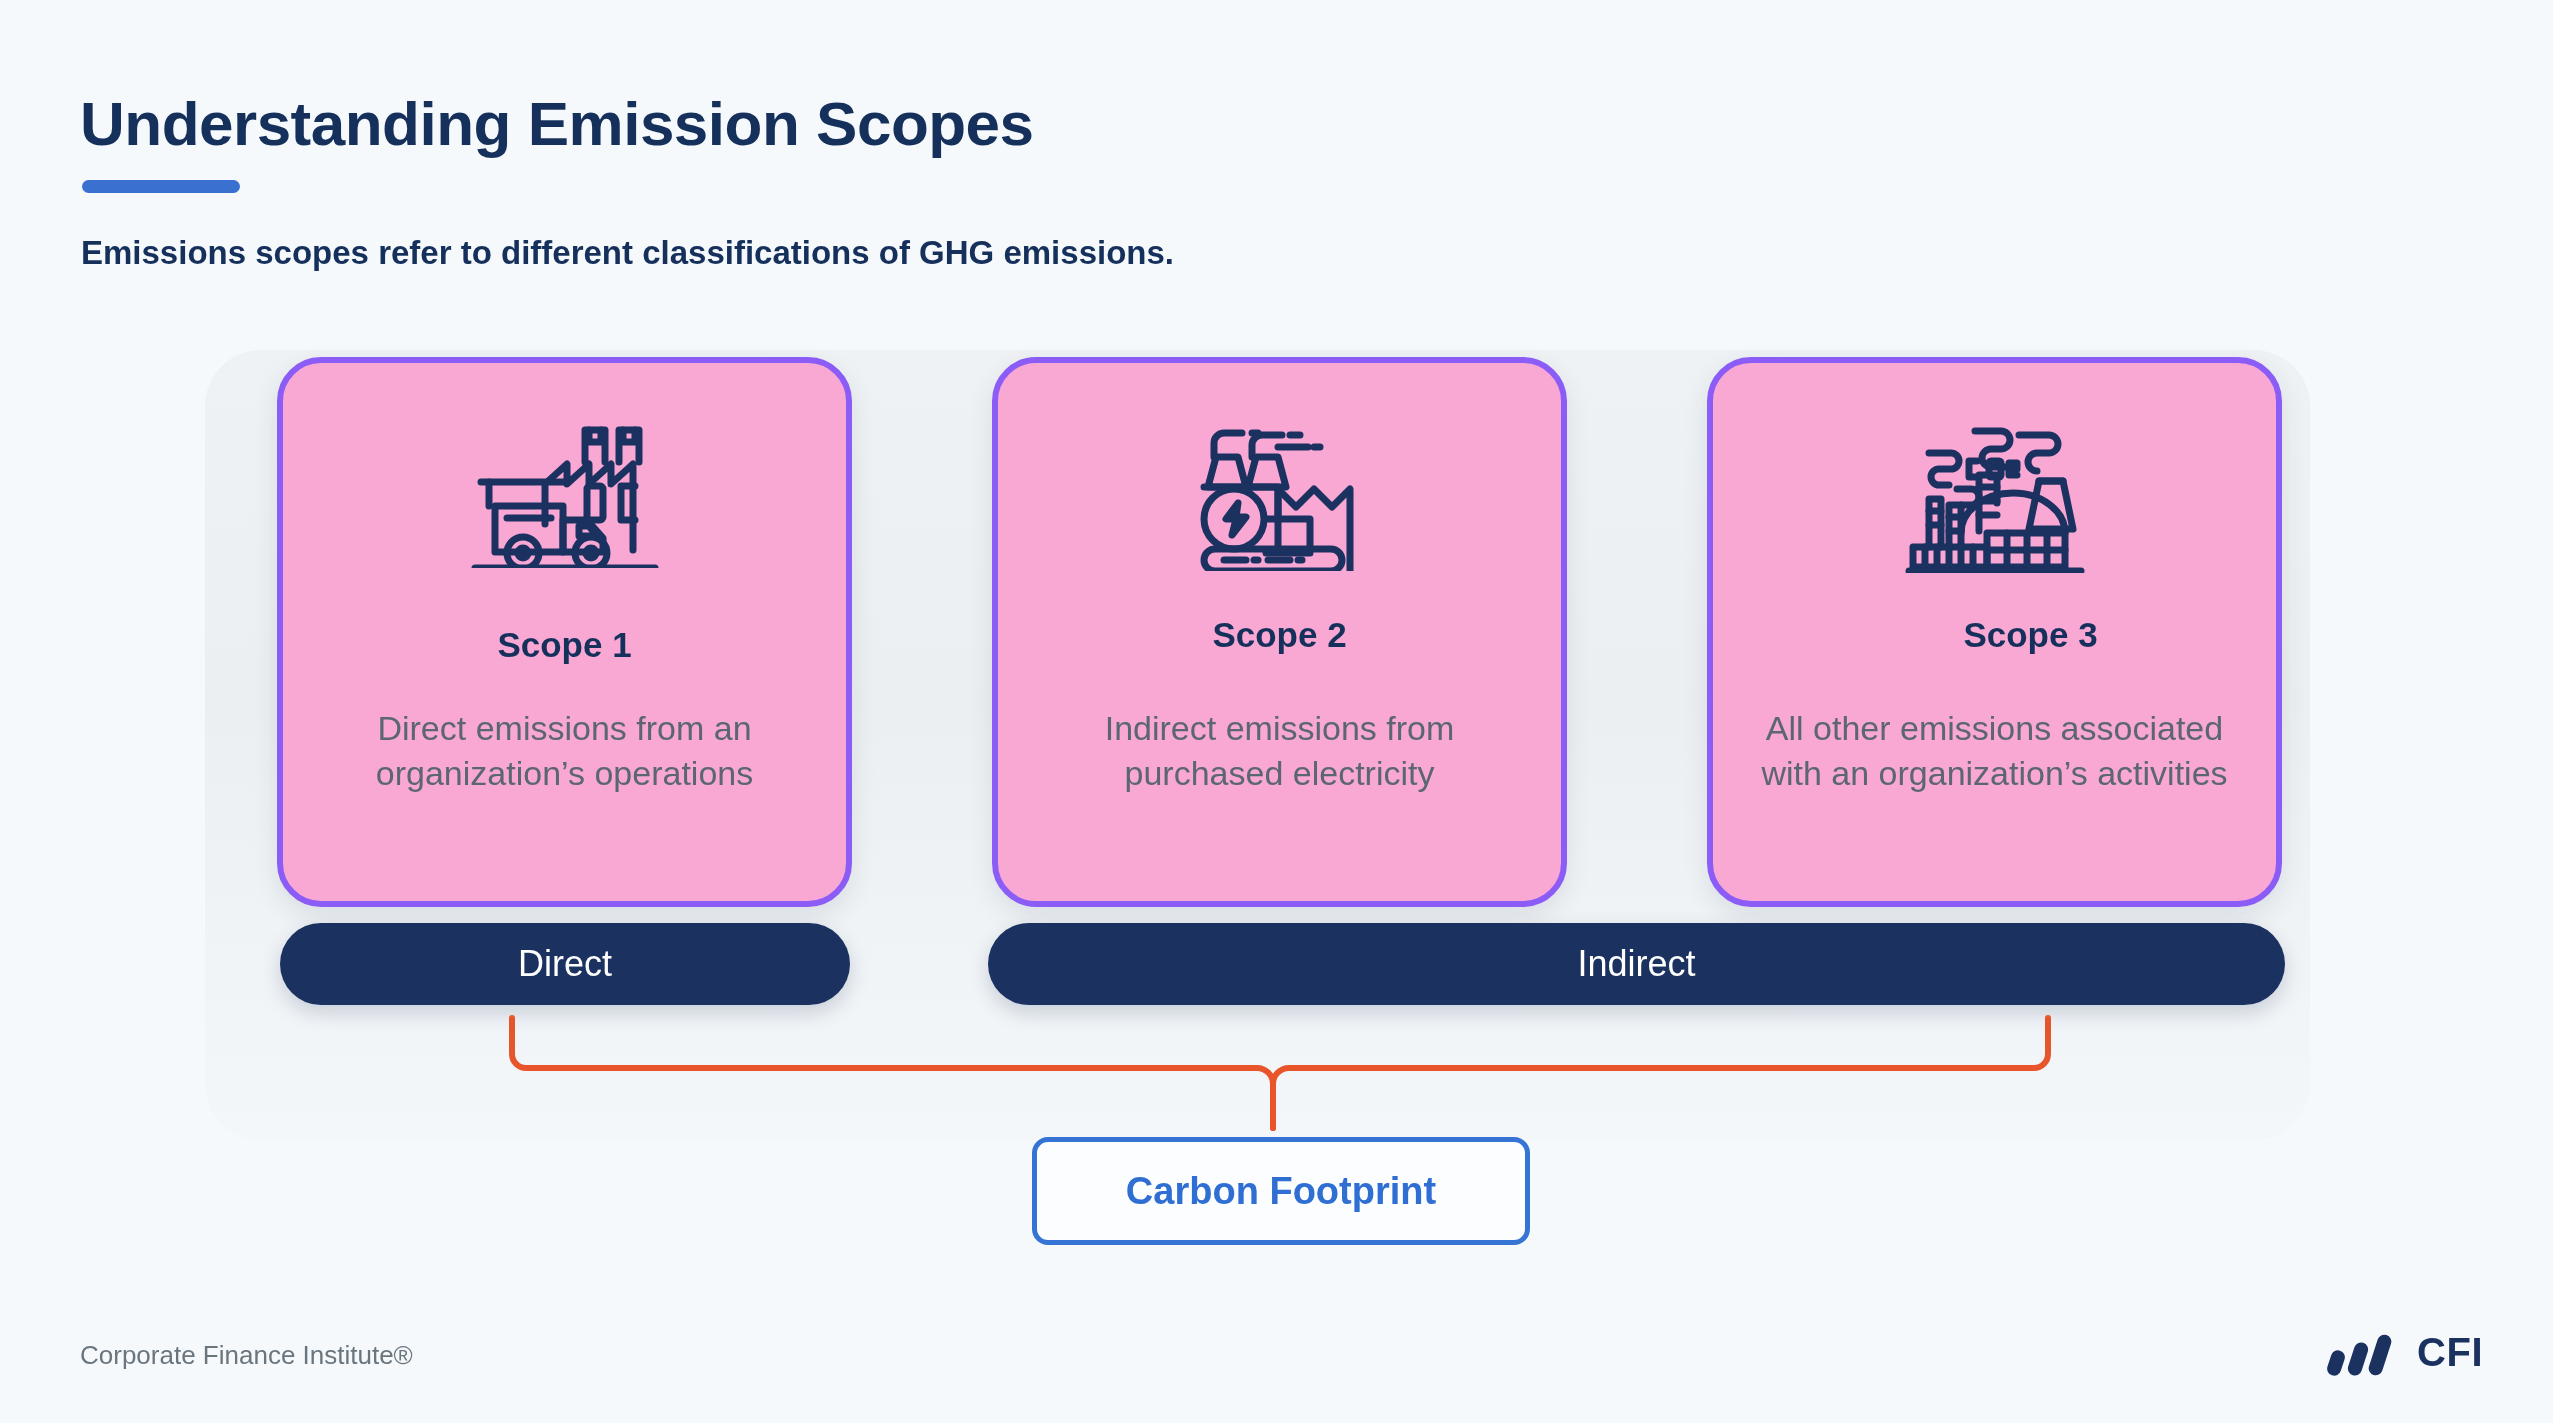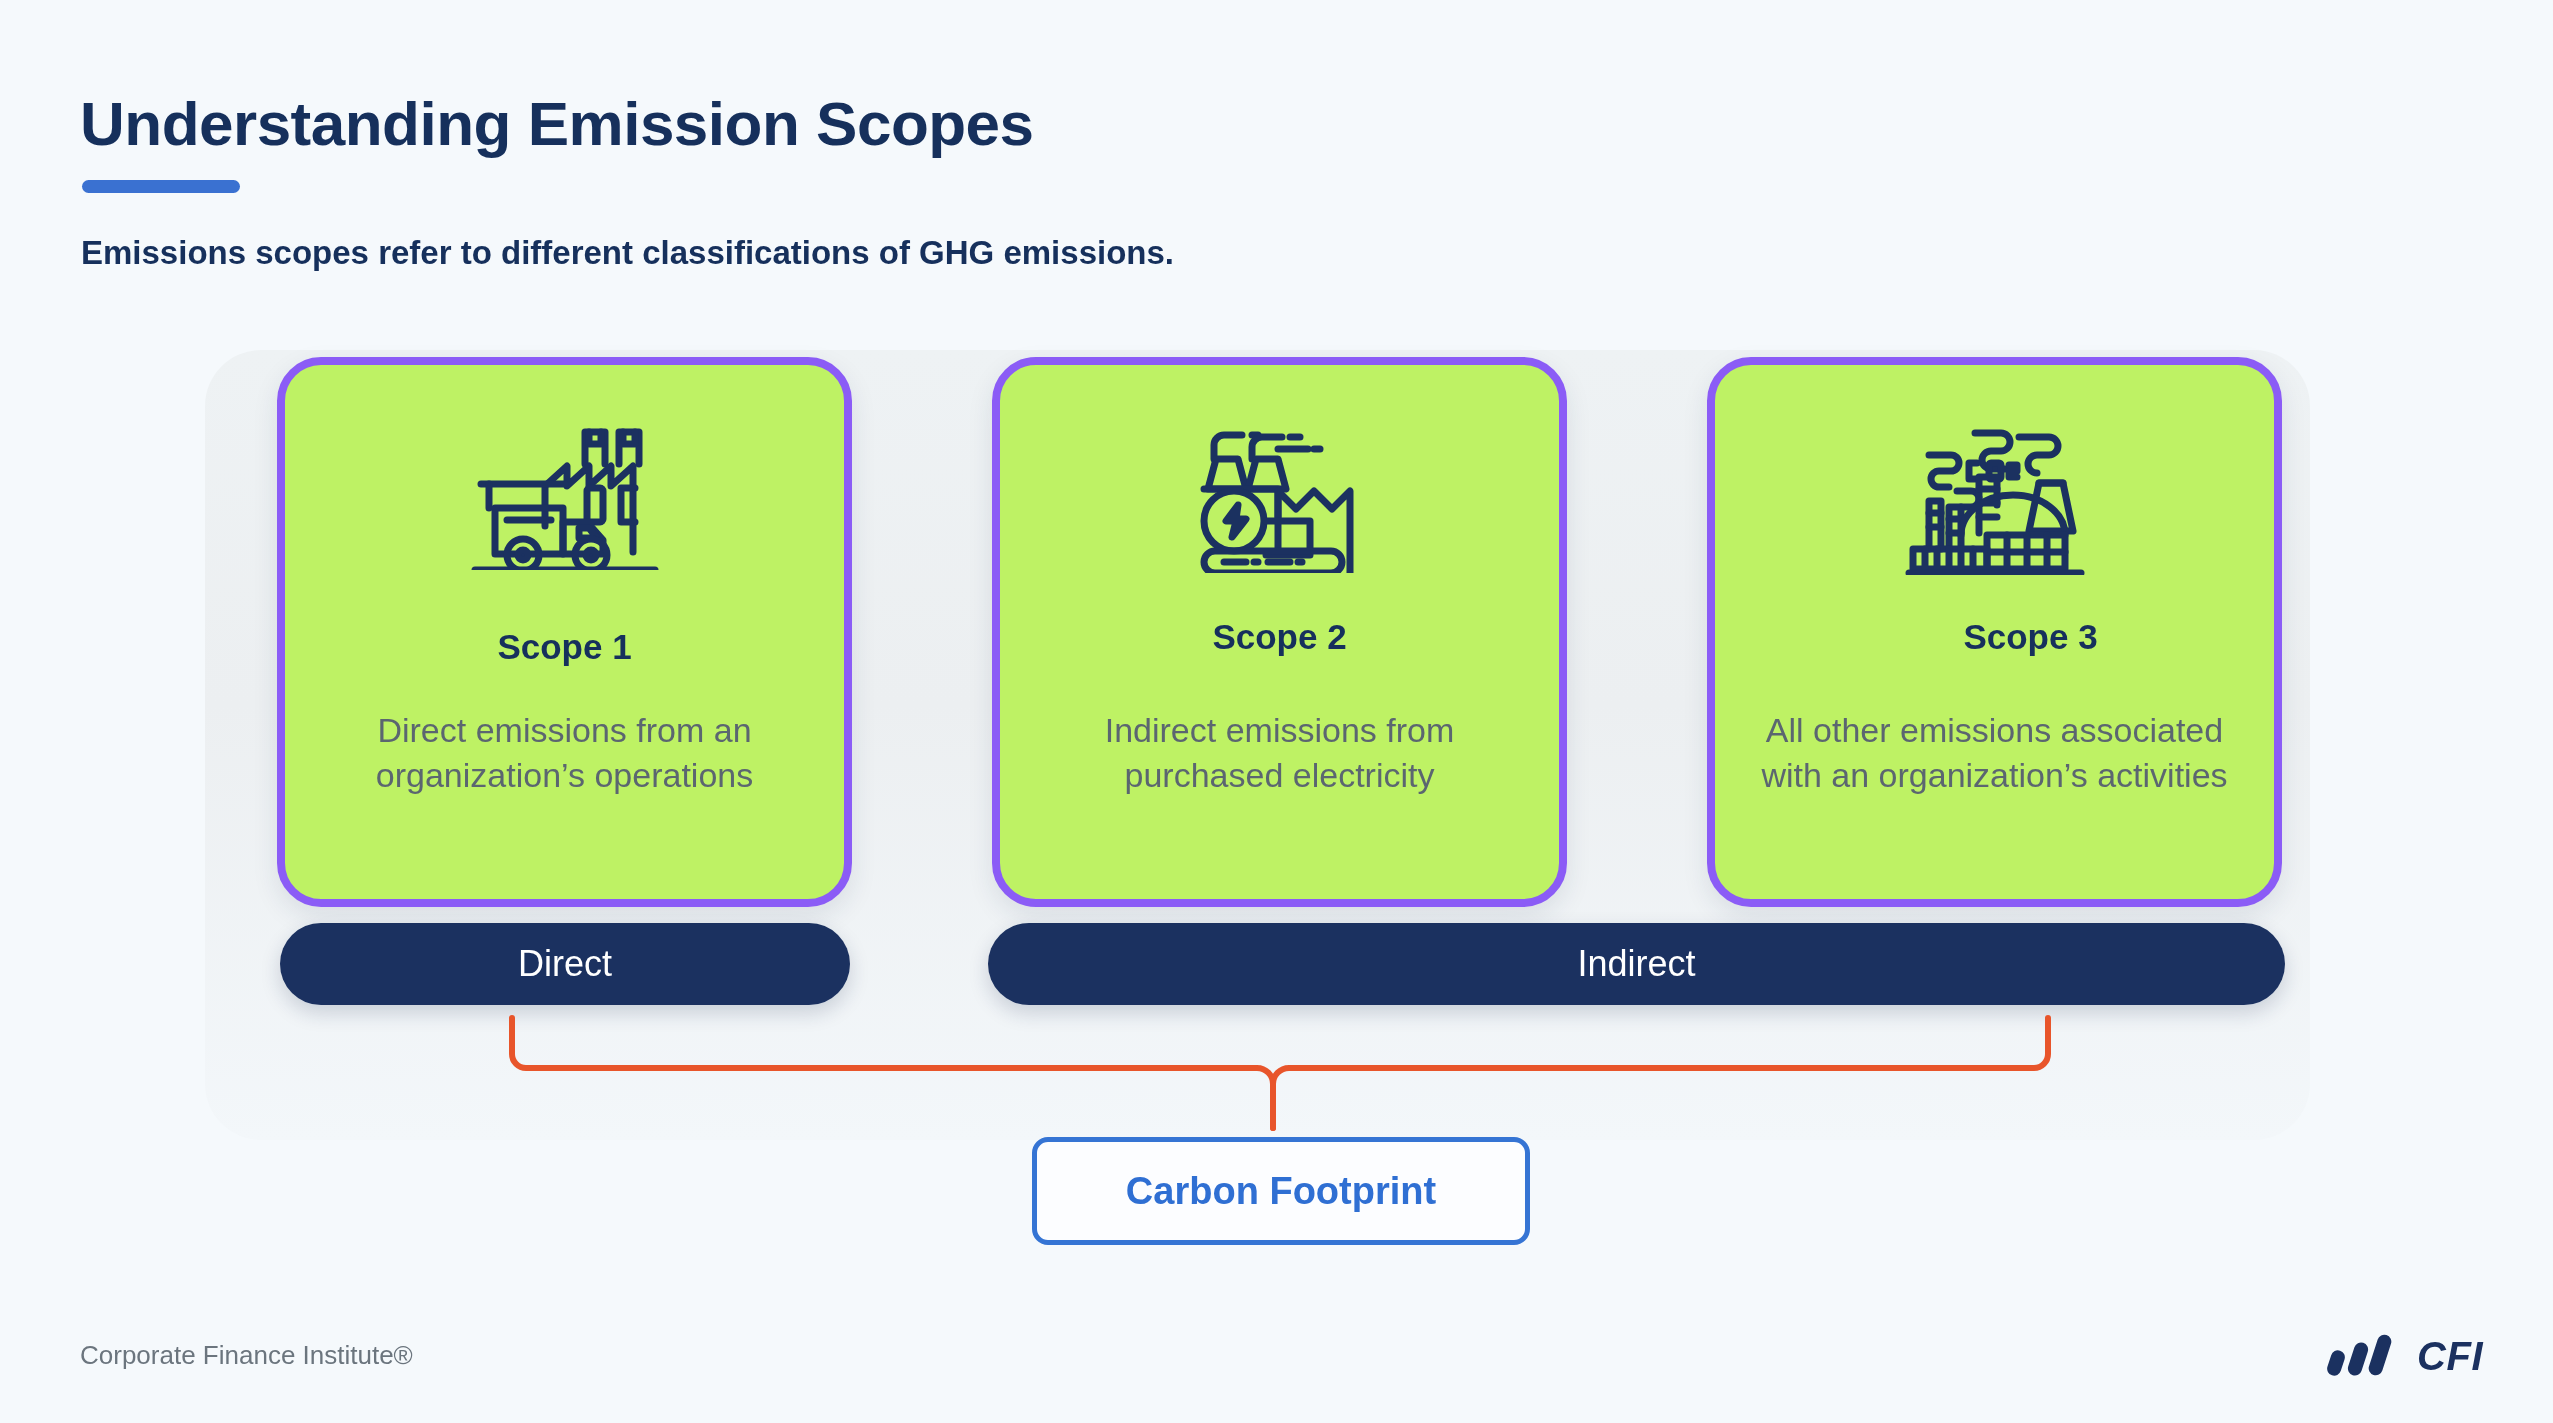--- a/index.html
+++ b/index.html
@@ -56,22 +56,22 @@
     width: 2105px;
     height: 790px;
     border-radius: 56px;
     background: linear-gradient(180deg, #eef2f4 0%, #eceff1 45%, #f3f7fa 100%);
   }
 
   
   .card {
     position: absolute;
     box-sizing: border-box;
-    background: #bef264;
-    border: 8px solid #8b5cf6;
+    background: #f9a8d4;
+    border: 6px solid #8b5cf6;
     border-radius: 44px;
     box-shadow: 0 10px 26px rgba(30, 50, 80, 0.10);
   }
   #card-1 { left: 277px;  top: 357px; width: 575px; height: 550px; }
   #card-2 { left: 992px;  top: 357px; width: 575px; height: 550px; }
   #card-3 { left: 1707px; top: 357px; width: 575px; height: 550px; }
 
   .card-icon {
     position: absolute;
     left: 0;
@@ -178,23 +178,22 @@
     left: 80px;
     top: 1340px;
     font-size: 26px;
     color: #6b757e;
   }
   #logo {
     position: absolute;
     right: 70px;
     top: 1332px;
     display: flex;
-    align-items: flex-end;
+    align-items: flex-start;
     gap: 12px;
-    font-style: italic;
   }
   #logo .logo-mark { display: block; }
   #logo .logo-text {
     font-size: 40px;
     font-weight: bold;
     color: #1b3160;
     letter-spacing: 0.5px;
     line-height: 1;
   }
 </style>

